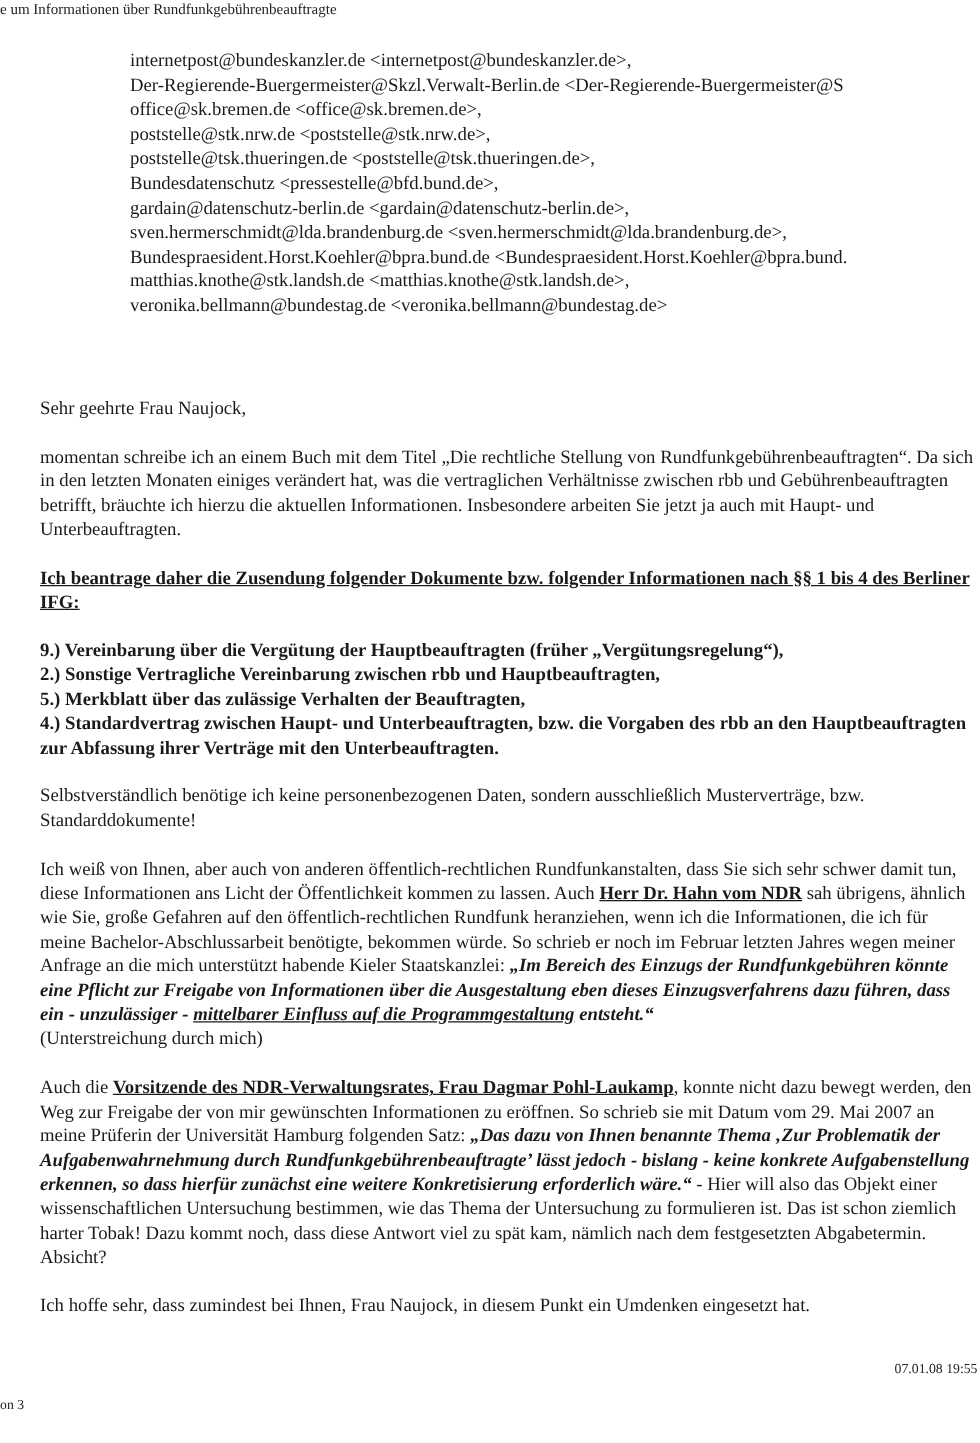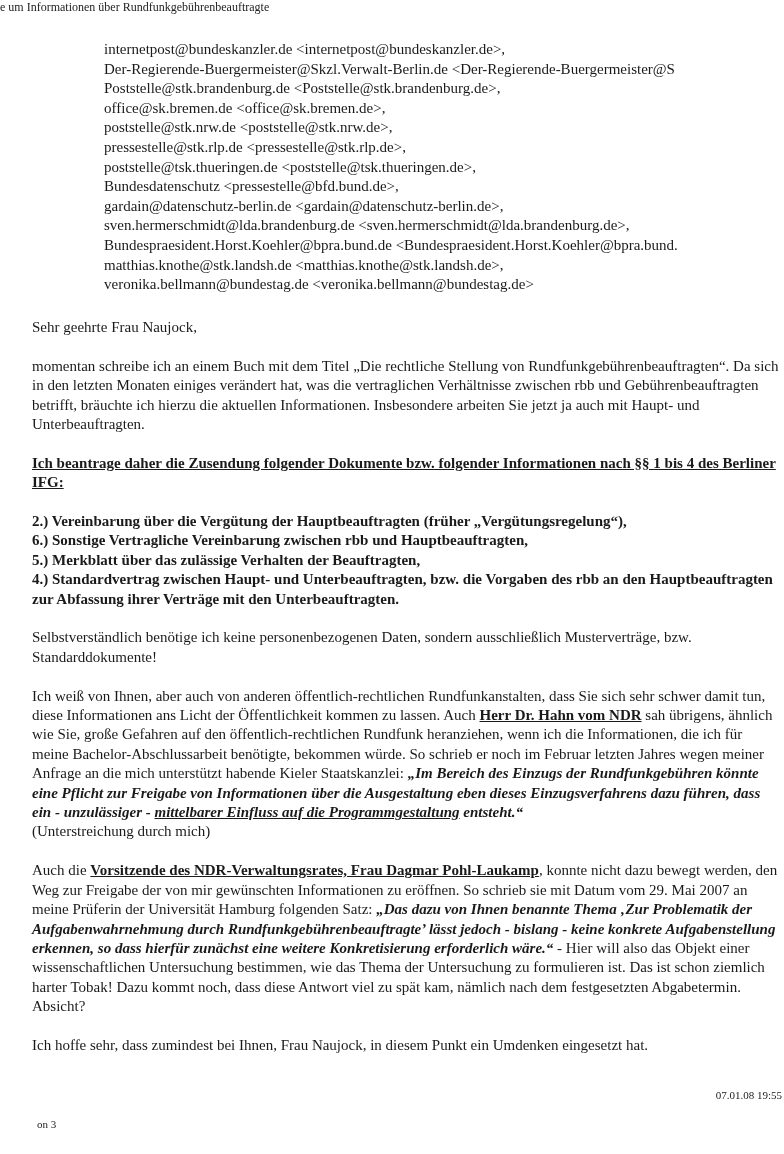--- a/index.html
+++ b/index.html
@@ -5,51 +5,49 @@
   html, body { margin:0; padding:0; background:#fff; }
   body { width:784px; height:1154px; position:relative; overflow:hidden;
          font-family:"Liberation Serif", serif; color:#1a1a1a; }
   .header { position:absolute; left:0; top:0; font-size:12px; line-height:14px; color:#222; white-space:nowrap;text-align:center; }
   .recipients { position:absolute; left:92px; top:40px; font-size:15px; line-height:19.6px; white-space:nowrap; }
   .recipients div { height:19.6px;margin-left:12px; }
   .body { position:absolute; left:32px; top:318px; width:750px; font-size:15px; line-height:19.4px; }
   p { margin:0 0 19.4px 0; }
   b.u, span.u { text-decoration:underline; }
   .bi { font-weight:bold; font-style:italic; }
-  .footer-left { position:absolute; left:0; top:1118px; font-size:11px; color:#222;padding-left:37px; }
+  .footer-left { position:absolute; left:0; top:1118px; font-size:11px; color:#222; }
   .footer-right { position:absolute; right:2px; top:1089px; font-size:11px; color:#222;margin-left:38px; }
 </style>
 </head>
 <body>
 
 <div class="header">e um Informationen über Rundfunkgebührenbeauftragte</div>
 
 <div class="recipients">
   <div>internetpost@bundeskanzler.de &lt;internetpost@bundeskanzler.de&gt;,</div>
   <div>Der-Regierende-Buergermeister@Skzl.Verwalt-Berlin.de &lt;Der-Regierende-Buergermeister@S</div>
-  <div>Poststelle@stk.brandenburg.de &lt;Poststelle@stk.brandenburg.de&gt;,</div>
   <div>office@sk.bremen.de &lt;office@sk.bremen.de&gt;,</div>
   <div>poststelle@stk.nrw.de &lt;poststelle@stk.nrw.de&gt;,</div>
-  <div>pressestelle@stk.rlp.de &lt;pressestelle@stk.rlp.de&gt;,</div>
   <div>poststelle@tsk.thueringen.de &lt;poststelle@tsk.thueringen.de&gt;,</div>
   <div>Bundesdatenschutz &lt;pressestelle@bfd.bund.de&gt;,</div>
   <div>gardain@datenschutz-berlin.de &lt;gardain@datenschutz-berlin.de&gt;,</div>
   <div>sven.hermerschmidt@lda.brandenburg.de &lt;sven.hermerschmidt@lda.brandenburg.de&gt;,</div>
   <div>Bundespraesident.Horst.Koehler@bpra.bund.de &lt;Bundespraesident.Horst.Koehler@bpra.bund.</div>
   <div>matthias.knothe@stk.landsh.de &lt;matthias.knothe@stk.landsh.de&gt;,</div>
   <div>veronika.bellmann@bundestag.de &lt;veronika.bellmann@bundestag.de&gt;</div>
 </div>
 
 <div class="body">
   <p>Sehr geehrte Frau Naujock,</p>
   <p>momentan schreibe ich an einem Buch mit dem Titel „Die rechtliche Stellung von Rundfunkgebührenbeauftragten“. Da sich in den letzten Monaten einiges verändert hat, was die vertraglichen Verhältnisse zwischen rbb und Gebührenbeauftragten betrifft, bräuchte ich hierzu die aktuellen Informationen. Insbesondere arbeiten Sie jetzt ja auch mit Haupt- und Unterbeauftragten.</p>
   <p><b class="u">Ich beantrage daher die Zusendung folgender Dokumente bzw. folgender Informationen nach §§ 1 bis 4 des Berliner IFG:</b></p>
   <p style="font-weight:bold;">
-    <span>2.) Vereinbarung über die Vergütung der Hauptbeauftragten (früher „Vergütungsregelung“),</span><br>
-    <span>6.) Sonstige Vertragliche Vereinbarung zwischen rbb und Hauptbeauftragten,</span><br>
+    <span>9.) Vereinbarung über die Vergütung der Hauptbeauftragten (früher „Vergütungsregelung“),</span><br>
+    <span>2.) Sonstige Vertragliche Vereinbarung zwischen rbb und Hauptbeauftragten,</span><br>
     <span>5.) Merkblatt über das zulässige Verhalten der Beauftragten,</span><br>
     <span>4.) Standardvertrag zwischen Haupt- und Unterbeauftragten, bzw. die Vorgaben des rbb an den Hauptbeauftragten zur Abfassung ihrer Verträge mit den Unterbeauftragten.</span>
   </p>
   <p>Selbstverständlich benötige ich keine personenbezogenen Daten, sondern ausschließlich Musterverträge, bzw. Standarddokumente!</p>
   <p>
     <span>Ich weiß von Ihnen, aber auch von anderen öffentlich-rechtlichen Rundfunkanstalten, dass Sie sich sehr schwer damit tun, diese Informationen ans Licht der Öffentlichkeit kommen zu lassen. Auch </span><b class="u">Herr Dr. Hahn vom NDR</b><span> sah übrigens, ähnlich wie Sie, große Gefahren auf den öffentlich-rechtlichen Rundfunk heranziehen, wenn ich die Informationen, die ich für meine Bachelor-Abschlussarbeit benötigte, bekommen würde. So schrieb er noch im Februar letzten Jahres wegen meiner Anfrage an die mich unterstützt habende Kieler Staatskanzlei: </span><span class="bi">„Im Bereich des Einzugs der Rundfunkgebühren könnte eine Pflicht zur Freigabe von Informationen über die Ausgestaltung eben dieses Einzugsverfahrens dazu führen, dass ein - unzulässiger - </span><span class="bi u">mittelbarer Einfluss auf die Programmgestaltung</span><span class="bi"> entsteht.“</span><br>
     <span>(Unterstreichung durch mich)</span>
   </p>
   <p>
     <span>Auch die </span><b class="u">Vorsitzende des NDR-Verwaltungsrates, Frau Dagmar Pohl-Laukamp</b><span>, konnte nicht dazu bewegt werden, den Weg zur Freigabe der von mir gewünschten Informationen zu eröffnen. So schrieb sie mit Datum vom 29. Mai 2007 an meine Prüferin der Universität Hamburg folgenden Satz: </span><span class="bi">„Das dazu von Ihnen benannte Thema ‚Zur Problematik der Aufgabenwahrnehmung durch Rundfunkgebührenbeauftragte’ lässt jedoch - bislang - keine konkrete Aufgabenstellung erkennen, so dass hierfür zunächst eine weitere Konkretisierung erforderlich wäre.“</span><span> - Hier will also das Objekt einer wissenschaftlichen Untersuchung bestimmen, wie das Thema der Untersuchung zu formulieren ist. Das ist schon ziemlich harter Tobak! Dazu kommt noch, dass diese Antwort viel zu spät kam, nämlich nach dem festgesetzten Abgabetermin. Absicht?</span>

